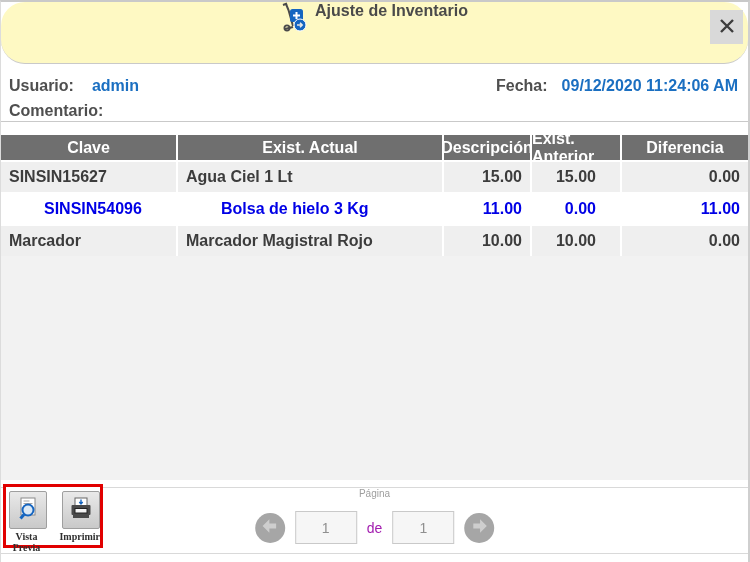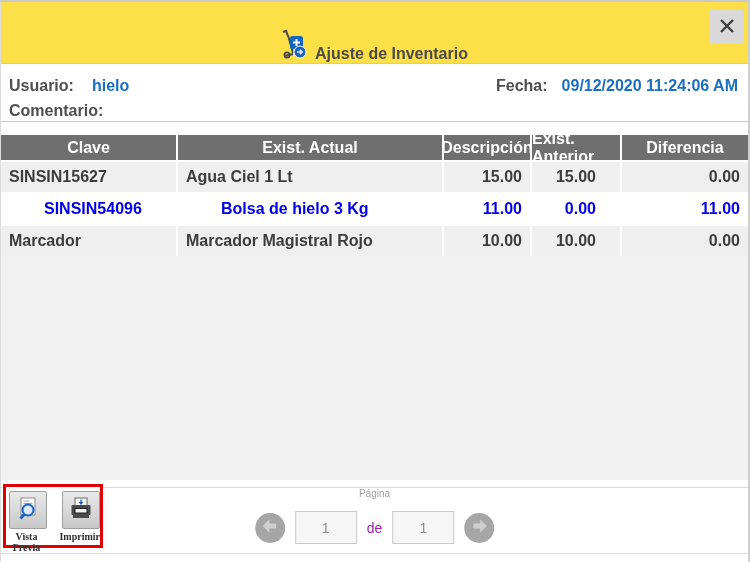--- a/index.html
+++ b/index.html
@@ -9,21 +9,21 @@
     --red:#e10000;
   }
   *{box-sizing:border-box;}
   body{margin:0;font-family:"Liberation Sans",sans-serif;background:#fff;}
   .dialog{
     position:relative;width:750px;height:562px;background:#fff;overflow:hidden;
     border-top:2px solid #c9c9c9;border-left:1px solid #dcdcdc;border-right:2px solid #cfcfcf;
   }
   
   .titlebar{position:absolute;left:0;top:0;width:100%;height:62px;border-bottom:1px solid #c9c9c9;
-    display:flex;align-items:flex-end;justify-content:center;gap:8px;background:#fde047;}
+    display:flex;align-items:flex-start;justify-content:center;gap:8px;background:#fef9c3;border-radius:24px;}
   .title{font-size:16px;font-weight:bold;color:#4a4a4a;}
   .close-btn{position:absolute;right:5px;top:8px;width:33px;height:34px;background:#d9d9d9;
     border:none;display:flex;align-items:center;justify-content:center;cursor:pointer;padding:0;}
   
   .info{position:absolute;left:0;top:63px;width:100%;height:57px;border-bottom:1px solid #c9c9c9;
     padding:12px 10px 0 8px;font-size:16px;font-weight:bold;color:#4f4f4f;background:#fff;}
   .info-row1{display:flex;align-items:center;}
   .info-user-val{color:var(--link-blue);margin-left:18px;}
   .info-spacer{flex:1;}
   .info-date-val{color:var(--link-blue);margin-left:14px;}
@@ -86,21 +86,21 @@
         <svg width="20" height="20" viewBox="0 0 20 20">
           <path d="M4 4 L16 16 M16 4 L4 16" stroke="#3d3d3d" stroke-width="2.4" fill="none"></path>
         </svg>
       </span>
     </button>
   </div>
 
   <div class="info">
     <div class="info-row1">
       <span>Usuario:</span>
-      <span class="info-user-val">hielo</span>
+      <span class="info-user-val">admin</span>
       <span class="info-spacer"></span>
       <span>Fecha:</span>
       <span class="info-date-val">09/12/2020 11:24:06 AM</span>
     </div>
     <div class="info-row2">
       <span>Comentario:</span>
     </div>
   </div>
 
   <div class="table-wrap">

